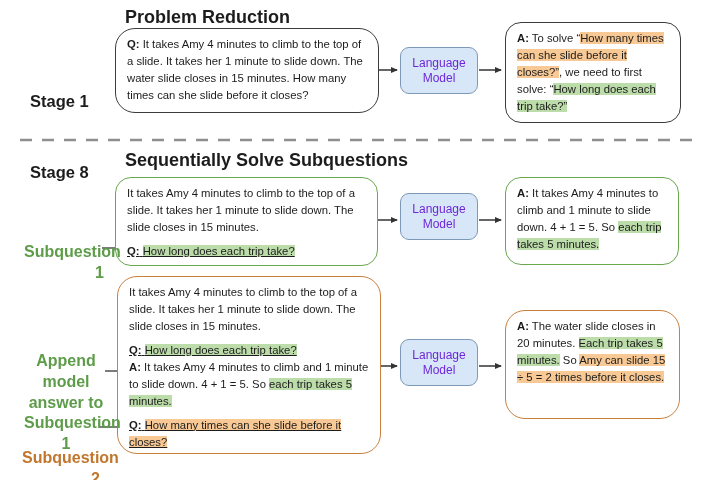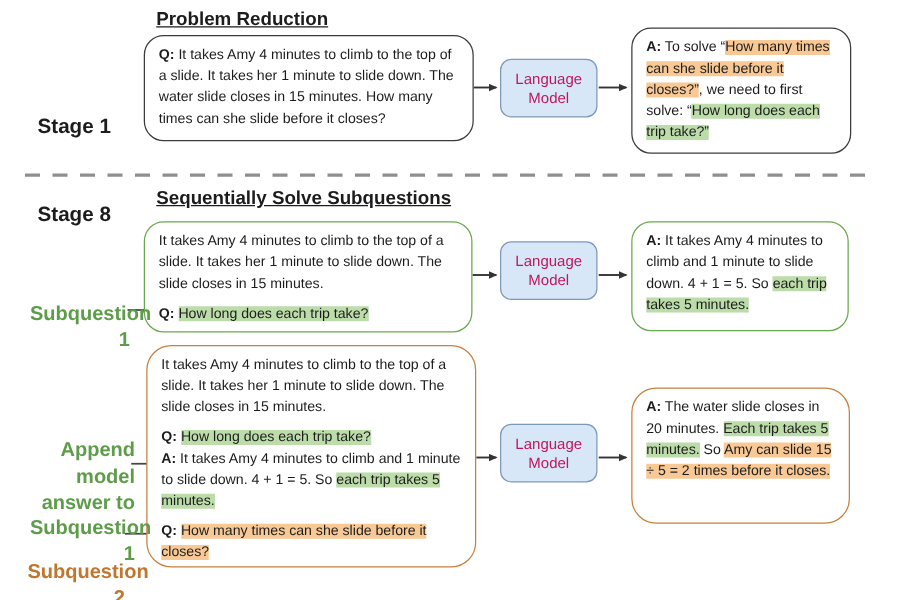--- a/index.html
+++ b/index.html
@@ -14,79 +14,78 @@
   }
   .overlay {
     position: absolute;
     left: 0; top: 0;
     width: 720px; height: 480px;
     pointer-events: none;
   }
   .abs { position: absolute; box-sizing: border-box; }
   .heading {
     font-weight: bold;
-    font-size: 15px;
-    text-decoration: underline;
+    font-size: 18px;
     white-space: nowrap;
   }
   .stage-label {
     font-weight: bold;
     font-size: 16.5px;
     white-space: nowrap;
   }
   .box {
     border-radius: 16px;
     padding: 7px 11px;
     font-size: 11.3px;
     line-height: 1.5;
     background: #ffffff;
   }
   .box p { margin: 0; }
-  .box p.gap { margin-top: 7px; }
+  .box p.gap { margin-top: 7px; text-decoration: underline; }
   .b-black  { border: 1.6px solid #3c3c3c; }
   .b-green  { border: 1.6px solid #6aa84f; }
   .b-orange { border: 1.6px solid #c8803e; border-radius: 20px; }
   .run-b { font-weight: bold; }
   .hl-green  { background: #bcdcaa; }
   .hl-orange { background: #f8c995; }
   .lm-box {
     width: 78px; height: 47px;
     background: #d8e7f8;
     border: 1.5px solid #7d99b8;
     border-radius: 9px;
     display: flex; align-items: center; justify-content: center;
     text-align: center;
     font-size: 12px;
     line-height: 1.25;
-    color: #be185d;
+    color: #6d28d9;
   }
   .side-label {
     font-weight: bold;
     font-size: 16px;
     line-height: 1.3;
     text-align: right;
   }
   .green-text  { color: #5d9c49; }
   .orange-text { color: #c0762c; margin-top: 28px; }
   
   #s1-heading   { left: 125px; top: 7px; }
   #s1-label     { left: 30px;  top: 92px; }
-  #s1-qbox      { left: 115px; top: 28px;  width: 264px; height: 85px; }
+  #s1-qbox      { left: 115px; top: 28px;  width: 264px; height: 85px; border-radius: 20px; }
   #s1-lm        { left: 400px; top: 47px; }
   #s1-abox      { left: 505px; top: 22px;  width: 176px; height: 101px; }
   #s2-heading   { left: 125px; top: 150px; }
   #s2-label     { left: 30px;  top: 163px; }
   #r1-qbox      { left: 115px; top: 177px; width: 263px; height: 89px; }
   #r1-lm        { left: 400px; top: 193px; }
   #r1-abox      { left: 505px; top: 177px; width: 174px; height: 88px; }
   #subq1-label  { left: 24px;  top: 242px; width: 80px; }
   #r2-qbox      { left: 117px; top: 276px; width: 264px; height: 178px; }
   #r2-lm        { left: 400px; top: 339px; }
   #r2-abox      { left: 505px; top: 310px; width: 175px; height: 109px; }
-  #append-label { left: 24px;  top: 351px; width: 84px; text-align: right; }
+  #append-label { left: 24px;  top: 351px; width: 84px; text-align: center; }
   #subq2-label  { left: 22px;  top: 420px; width: 78px; }
 </style>
 </head>
 <body>
 
 <div class="canvas">
 
   <svg class="overlay" viewBox="0 0 720 480">
     <defs>
       <marker id="ah" markerWidth="8" markerHeight="8" refX="6" refY="3" orient="auto" markerUnits="userSpaceOnUse">

